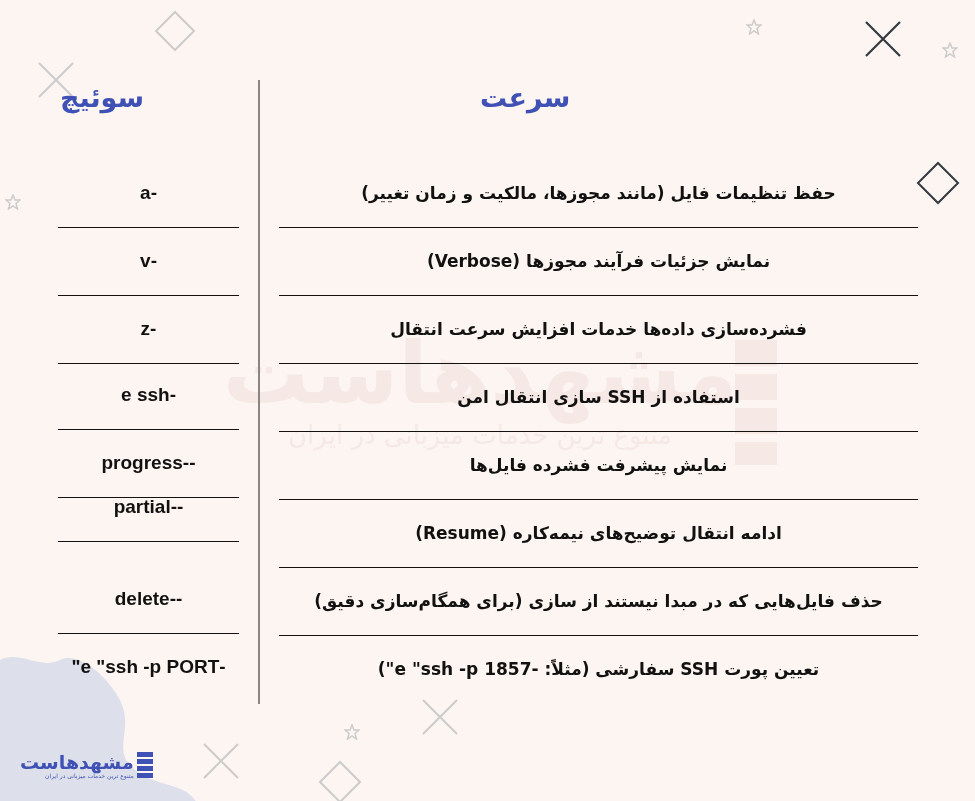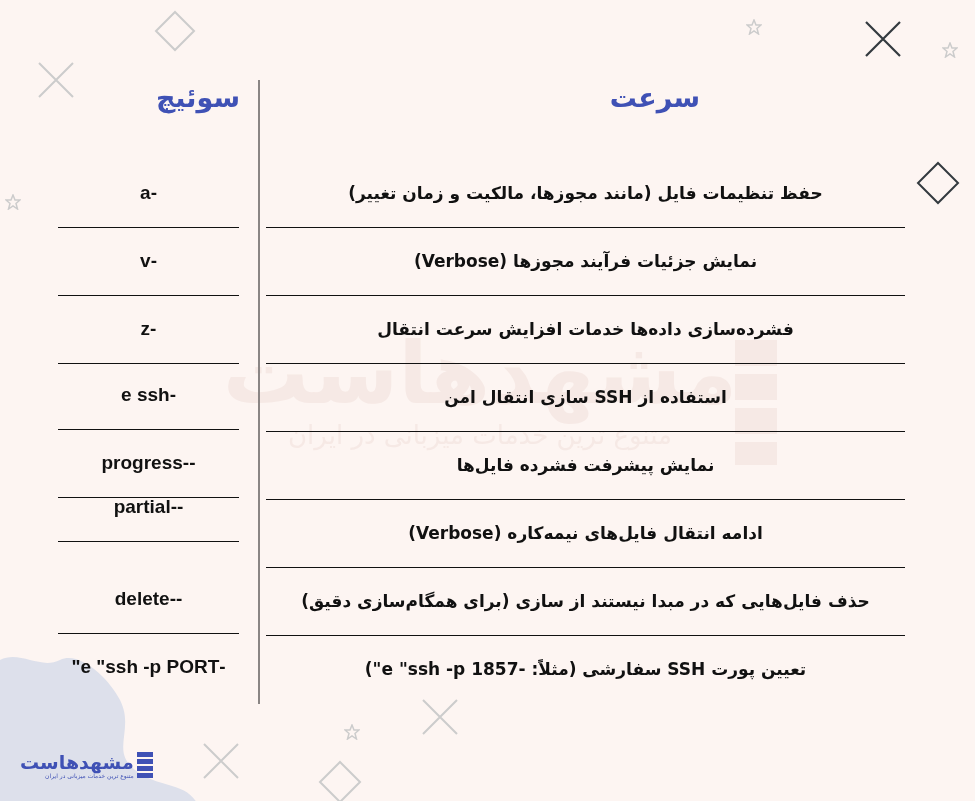--- a/index.html
+++ b/index.html
@@ -19,29 +19,29 @@
   .watermark .wm-sub { font-size: 26px; font-weight: normal; margin-top: 6px; }
   .wm-bars {
     position: absolute; left: 735px; top: 340px; width: 42px; height: 125px;
     background: repeating-linear-gradient(to bottom,#f6e9e5 0 26px,transparent 26px 34px);
   }
   .puzzle {
     position: absolute; left: -40px; top: 640px; width: 260px; height: 200px;
   }
   .col-header {
     position: absolute; top: 82px; font-weight: bold; font-size: 27px;
-    color: #3f51b5; direction: rtl; text-align: right;
+    color: #3f51b5; direction: rtl; text-align: left;
   }
   #hdr-desc { left: 480px; width: 220px; }
   #hdr-switch { left: 60px; width: 180px; }
   .vdivider { position: absolute; left: 258px; top: 80px; width: 2px; height: 624px; background: #8a8584; }
   .row {
     position: absolute; height: 68px;
   }
-  .row.desc { left: 266px; width: 639px; text-decoration: underline; }
+  .row.desc { left: 279px; width: 639px; text-decoration: underline; }
   .row.sw { left: 58px; width: 181px; }
   .row .cell {
     position: absolute; left: 0; right: 0; top: 0; height: 66px;
     display: flex; align-items: center; justify-content: center;
     font-weight: bold; white-space: nowrap;
   }
   .row.desc .cell { font-size: 17px; direction: rtl; }
   .row.sw .cell { font-size: 19px; direction: rtl; font-family: "Liberation Sans", sans-serif; }
   .row .line { position: absolute; left: 0; right: 0; bottom: 0; height: 1.5px; background: #111; }
   .logo {
@@ -119,21 +119,21 @@
   </div>
 <div class="row desc" style="top:364px">
     <div class="cell">استفاده از SSH سازی انتقال امن</div>
     <div class="line"></div>
   </div>
 <div class="row desc" style="top:432px">
     <div class="cell">نمایش پیشرفت فشرده فایل‌ها</div>
     <div class="line"></div>
   </div>
 <div class="row desc" style="top:500px">
-    <div class="cell">ادامه انتقال فایل‌های نیمه‌کاره (Verbose)</div>
+    <div class="cell">ادامه انتقال توضیح‌های نیمه‌کاره (Resume)</div>
     <div class="line"></div>
   </div>
 <div class="row desc" style="top:568px">
     <div class="cell">حذف فایل‌هایی که در مبدا نیستند از سازی (برای همگام‌سازی دقیق)</div>
     <div class="line"></div>
   </div>
 <div class="row desc" style="top:636px">
     <div class="cell">تعیین پورت SSH سفارشی (مثلاً: -e "ssh -p 1857")</div>
   </div>
 

